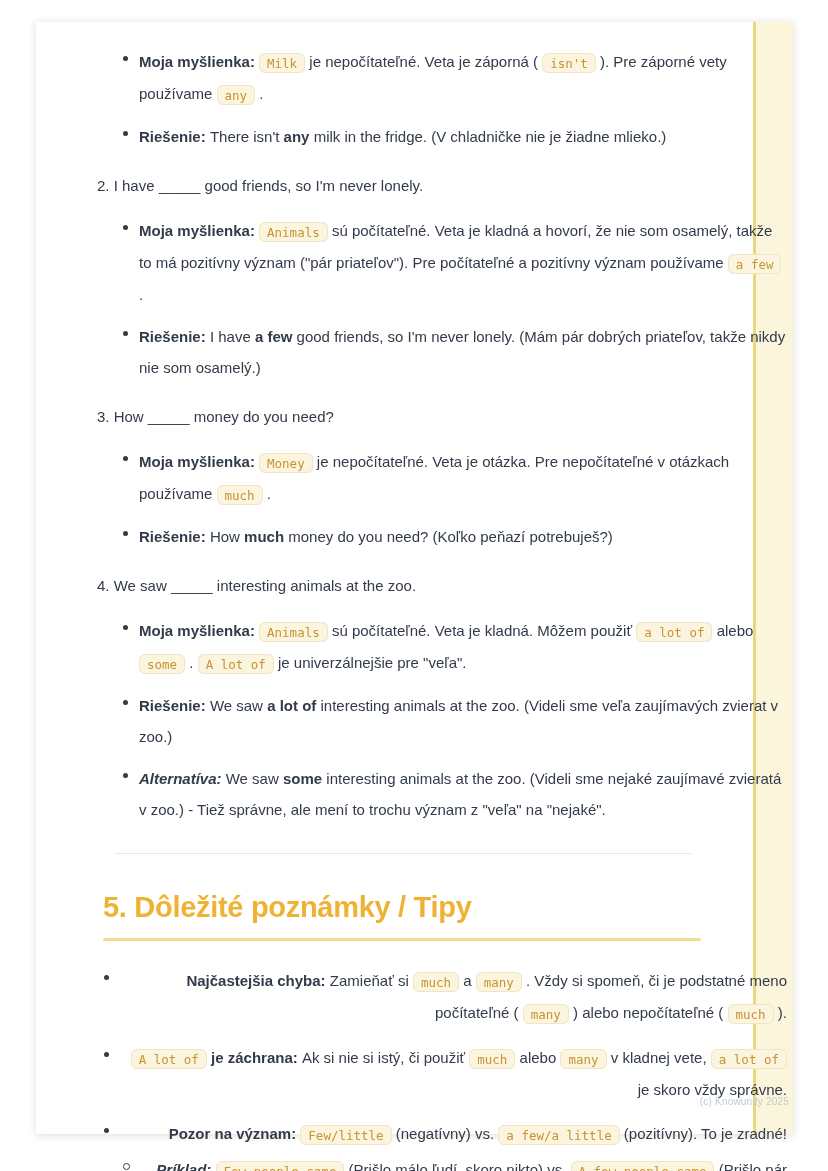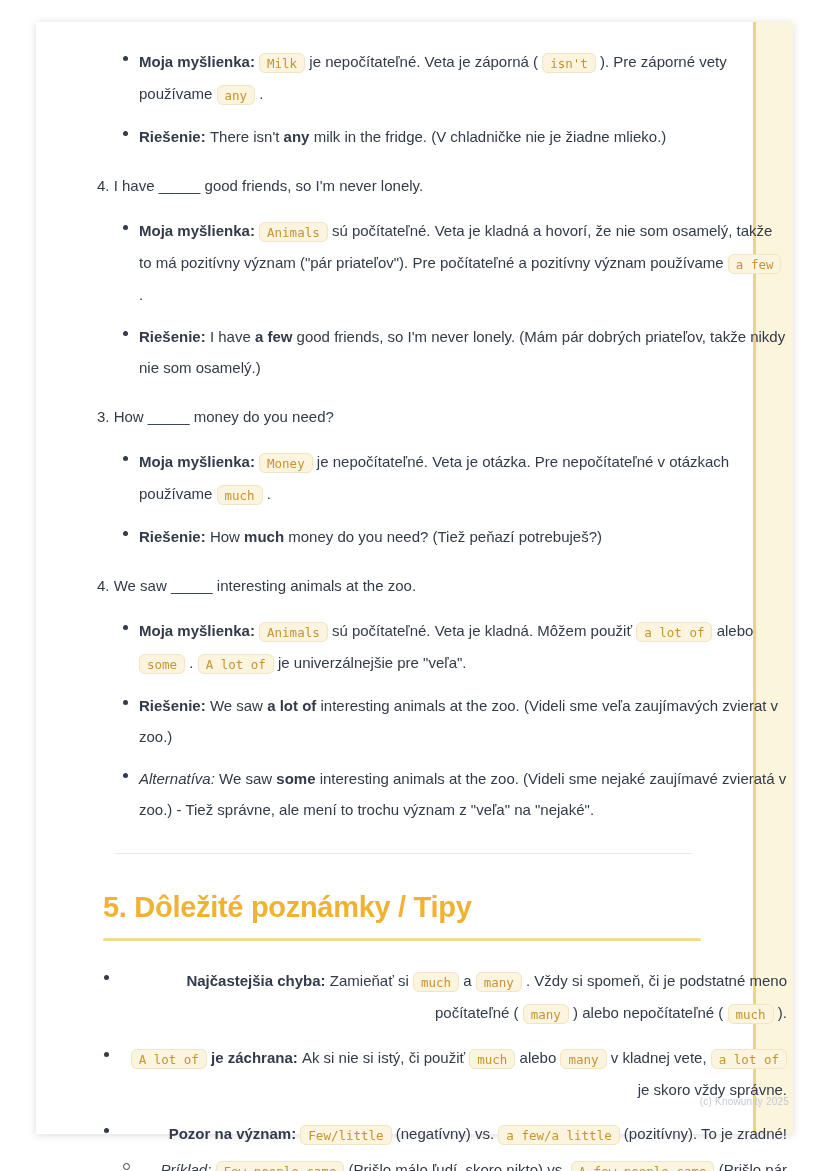--- a/index.html
+++ b/index.html
@@ -55,21 +55,21 @@
     font-family:"DejaVu Sans Mono","Liberation Mono",monospace;
     font-size:12.5px;
     color:var(--chip-text,#C79430);
     background:var(--chip-bg,#FBF4DF);
     border:1px solid var(--chip-border,#F2E6C2);
     border-radius:6px;
     padding:1.5px 7px;
     white-space:nowrap;
   }
   .bold { font-weight:700; }
-  .italic { font-style:italic; }
+  .italic { font-style:italic;font-weight:bold; }
   .heading {
     font-size:29px; font-weight:700;
     color:var(--heading-color,#EFB232);
     margin:38px 0 0 8px; letter-spacing:-0.3px;
   }
   .h-rule {
     height:0; border-top:3px solid var(--heading-rule,#F4DC8F);
     width:598px; margin:15px 0 24px 8px; border-radius:2px;
   }
   .divider {
@@ -86,29 +86,29 @@
 </head>
 <body>
 
 <div class="card">
   <div class="strip"></div>
   <div class="content">
       <ul class="deep">
         <li><span class="bold">Moja myšlienka: </span><code class="chip">Milk</code><span class="plain"> je nepočítateľné. Veta je záporná ( </span><code class="chip">isn't</code><span class="plain"> ). Pre záporné vety používame </span><code class="chip">any</code><span class="plain"> .</span></li>
         <li><span class="bold">Riešenie: </span><span class="plain">There isn't </span><span class="bold">any</span><span class="plain"> milk in the fridge. (V chladničke nie je žiadne mlieko.)</span></li>
       </ul>
-      <div class="q"><span class="plain">4. I have _____ good friends, so I'm never lonely.</span></div>
+      <div class="q"><span class="plain">2. I have _____ good friends, so I'm never lonely.</span></div>
       <ul class="deep">
         <li><span class="bold">Moja myšlienka: </span><code class="chip">Animals</code><span class="plain"> sú počítateľné. Veta je kladná a hovorí, že nie som osamelý, takže to má pozitívny význam ("pár priateľov"). Pre počítateľné a pozitívny význam používame </span><code class="chip">a few</code><span class="plain"> .</span></li>
         <li><span class="bold">Riešenie: </span><span class="plain">I have </span><span class="bold">a few</span><span class="plain"> good friends, so I'm never lonely. (Mám pár dobrých priateľov, takže nikdy nie som osamelý.)</span></li>
       </ul>
       <div class="q"><span class="plain">3. How _____ money do you need?</span></div>
       <ul class="deep">
         <li><span class="bold">Moja myšlienka: </span><code class="chip">Money</code><span class="plain"> je nepočítateľné. Veta je otázka. Pre nepočítateľné v otázkach používame </span><code class="chip">much</code><span class="plain"> .</span></li>
-        <li><span class="bold">Riešenie: </span><span class="plain">How </span><span class="bold">much</span><span class="plain"> money do you need? (Tiež peňazí potrebuješ?)</span></li>
+        <li><span class="bold">Riešenie: </span><span class="plain">How </span><span class="bold">much</span><span class="plain"> money do you need? (Koľko peňazí potrebuješ?)</span></li>
       </ul>
       <div class="q"><span class="plain">4. We saw _____ interesting animals at the zoo.</span></div>
       <ul class="deep">
         <li><span class="bold">Moja myšlienka: </span><code class="chip">Animals</code><span class="plain"> sú počítateľné. Veta je kladná. Môžem použiť </span><code class="chip">a lot of</code><span class="plain"> alebo </span><code class="chip">some</code><span class="plain"> . </span><code class="chip">A lot of</code><span class="plain"> je univerzálnejšie pre "veľa".</span></li>
         <li><span class="bold">Riešenie: </span><span class="plain">We saw </span><span class="bold">a lot of</span><span class="plain"> interesting animals at the zoo. (Videli sme veľa zaujímavých zvierat v zoo.)</span></li>
         <li><span class="italic">Alternatíva: </span><span class="plain">We saw </span><span class="bold">some</span><span class="plain"> interesting animals at the zoo. (Videli sme nejaké zaujímavé zvieratá v zoo.) - Tiež správne, ale mení to trochu význam z "veľa" na "nejaké".</span></li>
       </ul>
       <div class="divider"></div>
       <h2 class="heading">5. Dôležité poznámky / Tipy</h2>
       <div class="h-rule"></div>

